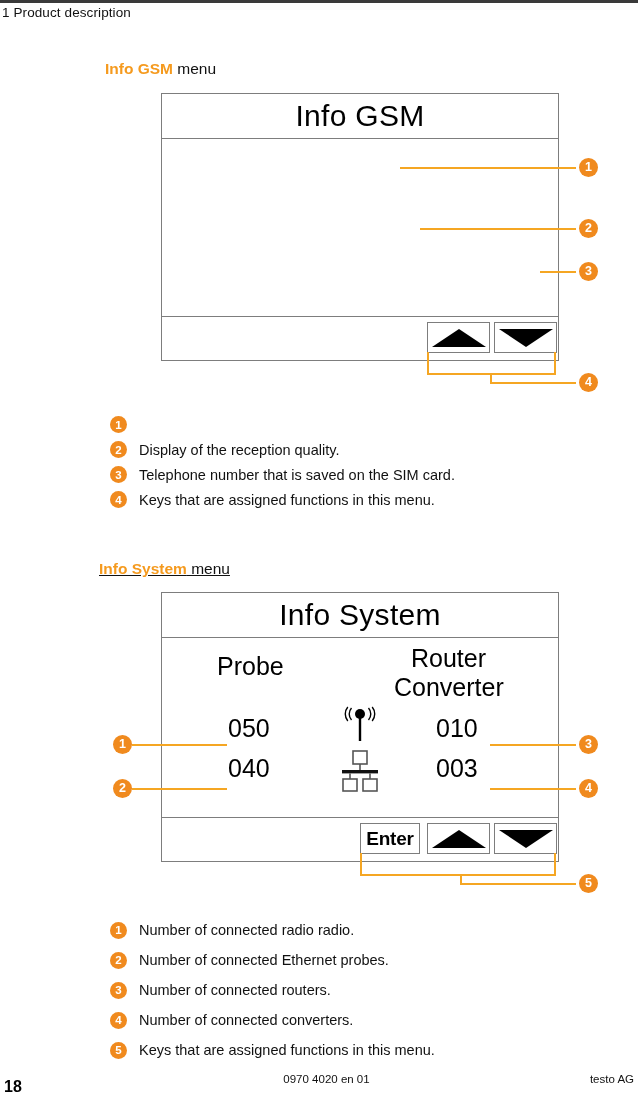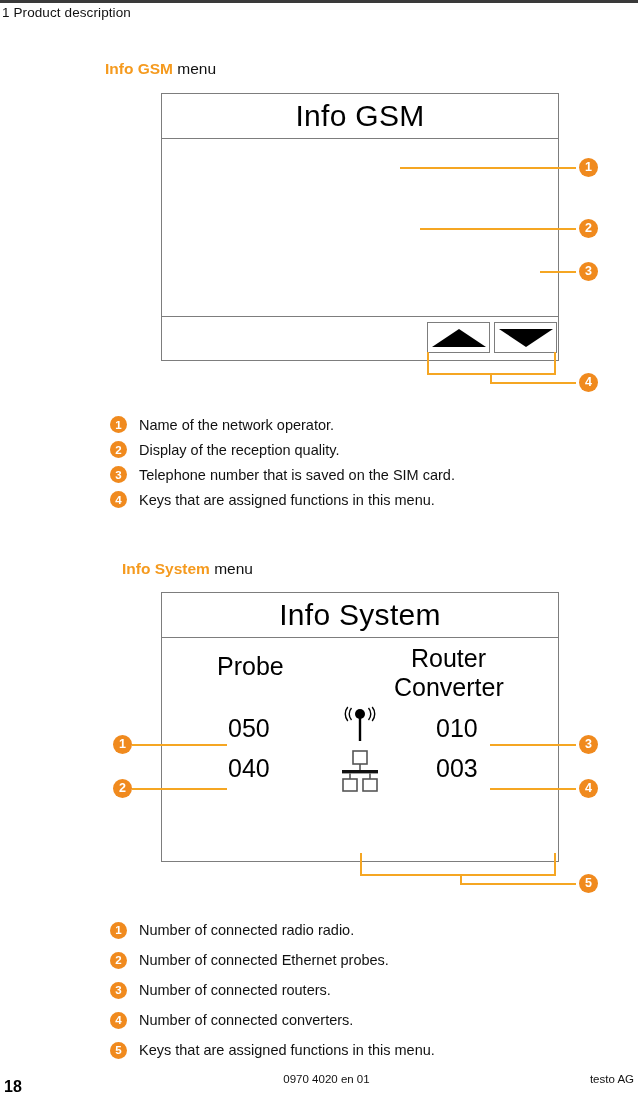--- a/index.html
+++ b/index.html
@@ -143,37 +143,36 @@
   <div class="lead-v" style="left:427px; top:352px; height:22px;"></div>
   <div class="lead-v" style="left:554px; top:352px; height:22px;"></div>
   <div class="lead" style="left:427px; top:373px; width:129px;"></div>
   <div class="lead-v" style="left:490px; top:373px; height:10px;"></div>
   <div class="lead" style="left:490px; top:382px; width:86px;"></div>
   <div class="bullet" style="left:579px; top:373px;">4</div>
 
   <div class="legend" style="left:110px; top:412px;">
     <div class="legend-row">
       <span class="b">1</span>
-      <span class="tx">Name of the network operator.</span>
     </div>
     <div class="legend-row">
       <span class="b">2</span>
       <span class="tx">Display of the reception quality.</span>
     </div>
     <div class="legend-row">
       <span class="b">3</span>
       <span class="tx">Telephone number that is saved on the SIM card.</span>
     </div>
     <div class="legend-row">
       <span class="b">4</span>
       <span class="tx">Keys that are assigned functions in this menu.</span>
     </div>
   </div>
 
-  <div class="sec-head" style="left:122px; top:560px;">
+  <div class="sec-head" style="left:99px; top:560px;text-decoration:underline;">
     <span class="hl">Info System</span><span class="pl"> menu</span>
   </div>
 
   <div class="lcd" style="left:161px; top:592px; width:398px; height:270px;">
     <div class="lcd-title">Info System</div>
 
     <div class="lcd-body" style="top:45px; bottom:44px;">
       <div class="lcd-txt t25" style="left:55px; top:14px;">Probe</div>
       <div class="lcd-txt t25" style="left:249px; top:6px;">Router</div>
       <div class="lcd-txt t25" style="left:232px; top:35px;">Converter</div>
@@ -200,20 +199,31 @@
           <rect x="25" y="29" width="14" height="12" stroke="#555" stroke-width="1.6" fill="#fff"></rect>
         </svg>
       </div>
 
       <div class="lcd-txt t25" style="left:66px; top:76px;">050</div>
       <div class="lcd-txt t25" style="left:66px; top:116px;">040</div>
       <div class="lcd-txt t25" style="left:274px; top:76px;">010</div>
       <div class="lcd-txt t25" style="left:274px; top:116px;">003</div>
     </div>
 
+    <div class="lcd-foot">
+      <div class="keybox" style="left:198px; top:5px; width:60px; height:31px;">
+        <span class="enter-lbl">Enter</span>
+      </div>
+      <div class="keybox" style="left:265px; top:5px; width:63px; height:31px;">
+        <span class="tri-up"></span>
+      </div>
+      <div class="keybox" style="left:332px; top:5px; width:63px; height:31px;">
+        <span class="tri-down"></span>
+      </div>
+    </div>
   </div>
 
   <div class="bullet" style="left:113px; top:735px;">1</div>
   <div class="lead" style="left:132px; top:744px; width:95px;"></div>
 
   <div class="bullet" style="left:113px; top:779px;">2</div>
   <div class="lead" style="left:132px; top:788px; width:95px;"></div>
 
   <div class="lead" style="left:490px; top:744px; width:86px;"></div>
   <div class="bullet" style="left:579px; top:735px;">3</div>

